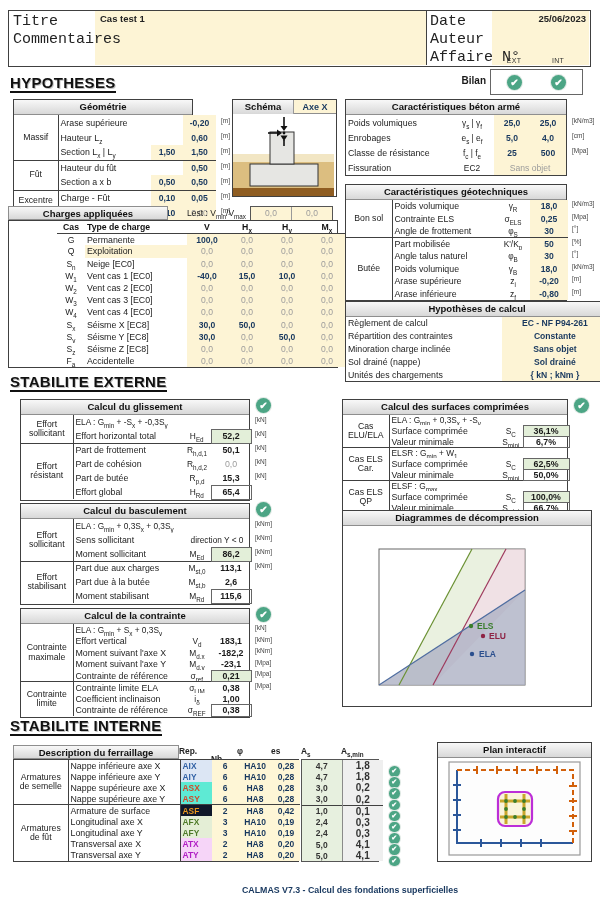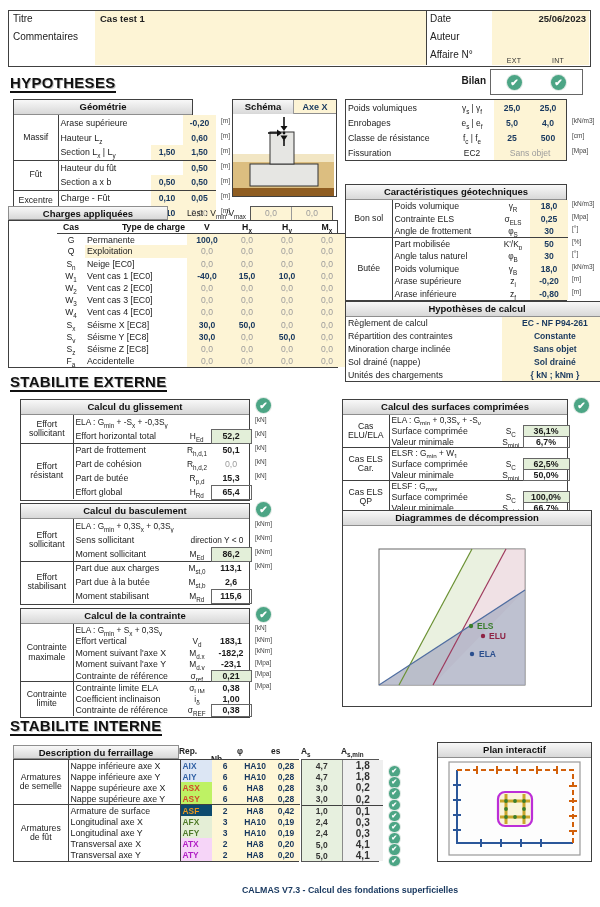--- a/index.html
+++ b/index.html
@@ -29,30 +29,30 @@
   .units{position:absolute;font-size:6.5px;color:#444;}
   .units div{padding-left:2px;line-height:inherit;}
   .check{display:inline-block;width:15px;height:15px;border-radius:50%;background:#4CA585;color:#fff;font-size:10px;line-height:15px;text-align:center;font-weight:bold;box-shadow:0 0 0 1px #dfe9e4;}
   .check::before{content:"\2714";}
   .check.small{width:10.5px;height:10.5px;font-size:7px;line-height:10.5px;}
   .ch{font-weight:bold;text-align:center;font-size:8.7px;color:#111;}
   .cas{text-align:center;font-size:8.6px;color:#222;}
   .chv{text-align:center;font-size:8.6px;}
   .ferrhdr{position:absolute;font-size:8.4px;font-weight:bold;color:#222;text-align:left;}
   .repcell{font-weight:bold;font-size:8.4px;}
-  .rep-blue{color:#2E5FA3;background:#DCE6F4;} .rep-red{color:#D04A2A;background:#bef264;}
-  .rep-orange{color:#E8971E;background:#0c4a6e;} .rep-green{color:#4E7A28;background:#E4EED6;}
+  .rep-blue{color:#2E5FA3;background:#DCE6F4;} .rep-red{color:#D04A2A;background:#5eead4;}
+  .rep-orange{color:#E8971E;background:#0f172a;} .rep-green{color:#4E7A28;background:#E4EED6;}
   .rep-mag{color:#B01EC4;background:#F6D5F8;}
   .colyel{background:#FEF6D6;text-align:center;font-weight:bold;color:#17375E;font-size:8.5px;}
   .colas{background:#E7F0DF;text-align:center;font-weight:bold;color:#333;font-size:8.5px;}
   .colasmin{background:#EFEFEF;text-align:center;font-weight:bold;color:#333;font-size:10px;border-left:1px solid #8a8a8a;}
   .lestbox{position:absolute;border:1px solid #555;display:flex;background:#FDF4D5;}
   .lestbox span{display:inline-block;width:40px;text-align:center;font-size:8.5px;line-height:13px;}
   .lestbox span+span{border-left:1px solid #999;}
-  .toplabel{font-size:10px;color:#222;}
+  .toplabel{font-size:15px;color:#222;font-family:Liberation Mono, monospace;}
   .smallcap{font-size:7px;color:#333;letter-spacing:.3px;}
 </style>
 </head>
 <body>
 
 <div id="page">
 
   <div class="tblbox" style="left:8px;top:10px;width:583px;height:57px;">
     <div class="abs yellow" style="left:86px;top:0;width:331px;height:54px;"></div>
     <div class="abs yellow" style="left:483px;top:0;width:97px;height:54px;"></div>
@@ -152,20 +152,21 @@
       <polygon points="47.5,12 54.5,12 51,17" fill="#111"></polygon>
       <circle cx="51" cy="19" r="1.4" fill="#111"></circle>
       <line x1="35" y1="19" x2="45" y2="19" stroke="#111" stroke-width="1.6"></line>
       <polygon points="44,15.5 44,22.5 49,19" fill="#111"></polygon>
       <line x1="51" y1="32" x2="51" y2="26" stroke="#111" stroke-width="1.6"></line>
       <polygon points="47.5,27 54.5,27 51,21.5" fill="#111" transform="rotate(180 51 24.3)"></polygon>
     </svg>
   </div>
 
   <div class="tblbox" style="left:345px;top:99px;width:222px;">
+    <div class="thead">Caractéristiques béton armé</div>
     <table class="t15">
       <colgroup>
           <col style="width:104px">
           <col style="width:44px">
           <col style="width:36px">
           <col style="width:36px">
         </colgroup>
       <tbody>
           <tr>
             <td class="lbl">Poids volumiques</td>
@@ -213,21 +214,21 @@
           <col style="width:102px">
           <col style="width:40px">
           <col style="width:40px">
           <col style="width:40px">
           <col style="width:40px">
           <col style="width:40px">
         </colgroup>
       <tbody>
           <tr style="border-bottom:1px solid #404040;">
         <td class="ch"><span><span>Cas</span></span></td>
-            <td class="ch" style="text-align:right;"><span><span>Type de charge</span></span></td>
+            <td class="ch" style="text-align:left;"><span><span>Type de charge</span></span></td>
         <td class="ch"><span><span>V</span></span></td>
             <td class="ch"><span><span>H</span><sub>x</sub></span></td>
         <td class="ch"><span><span>H</span><sub>y</sub></span></td>
             <td class="ch"><span><span>M</span><sub>x</sub></span></td>
         <td class="ch"><span><span>M</span><sub>y</sub></span></td>
       </tr>
       <tr>
             <td class="cas"><span><span>G</span></span></td>
             <td class="lbl">Permanente</td>
             <td class="chv blue yellow">100,0</td>

